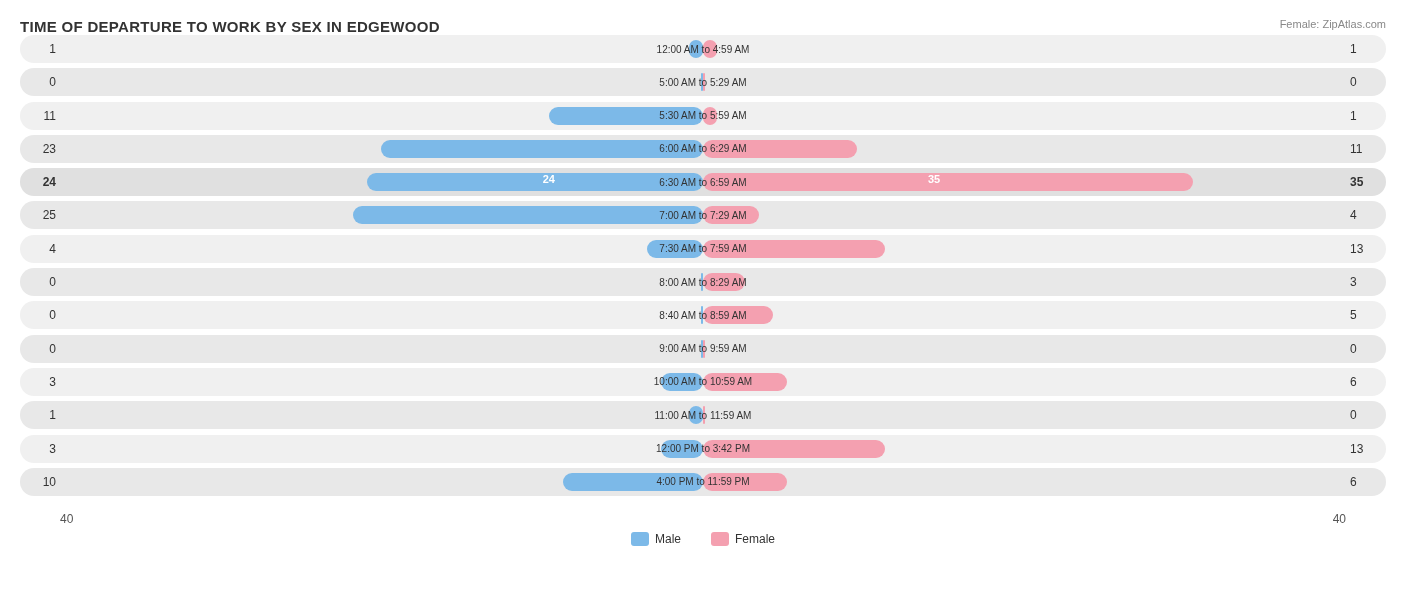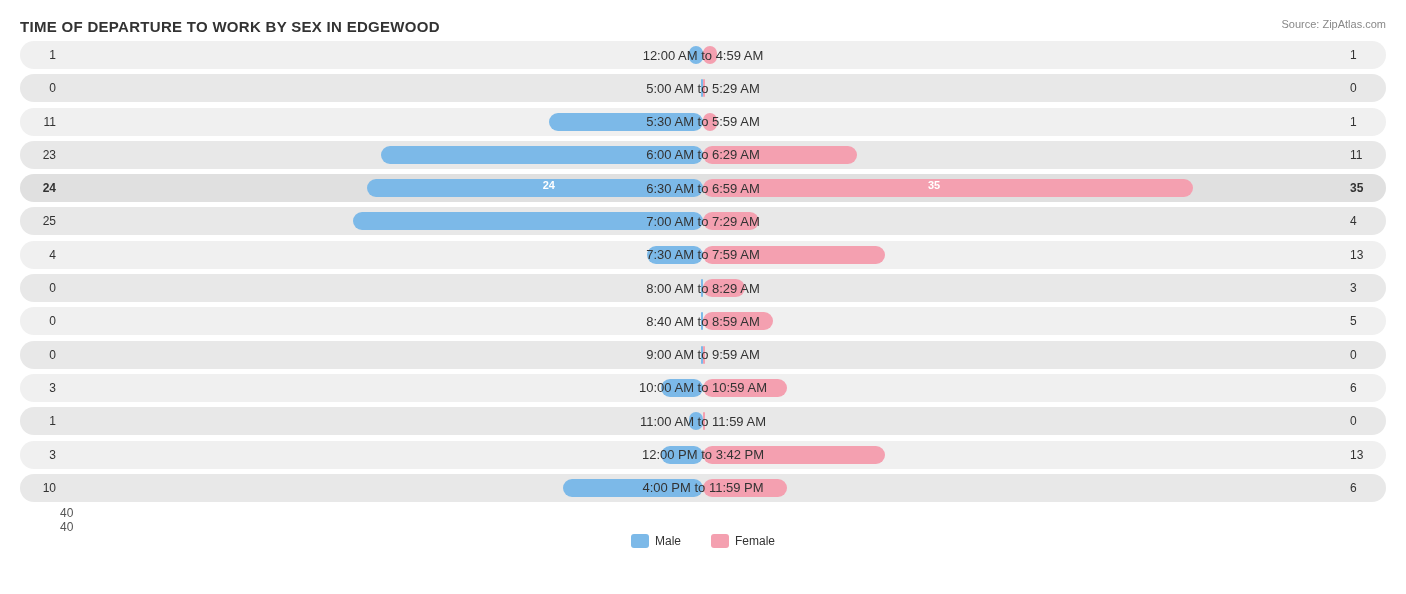--- a/index.html
+++ b/index.html
@@ -13,21 +13,20 @@
     .chart-container {
       width: 1406px;
       height: 594px;
       padding: 18px 20px 50px 20px;
       position: relative;
     }
     .chart-title {
       font-size: 15px;
       font-weight: bold;
       color: #333;
-      margin-bottom: 6px;
       text-transform: uppercase;
       letter-spacing: 0.3px;
     }
     .source-text {
       position: absolute;
       top: 18px;
       right: 20px;
       font-size: 11px;
       color: #888;
     }
@@ -74,21 +73,21 @@
     .bars-center {
       flex: 1;
       display: flex;
       align-items: center;
       justify-content: center;
       position: relative;
       z-index: 2;
       height: 100%;
     }
     .label-center {
-      font-size: 13px;
+      font-size: 10px;
       color: #333;
       white-space: nowrap;
       position: absolute;
       left: 50%;
       transform: translateX(-50%);
       z-index: 3;
     }
     .bar-left-wrap {
       position: absolute;
       right: 50%;
@@ -125,32 +124,32 @@
       font-size: 12px;
       color: #333;
       position: relative;
       z-index: 2;
       padding-left: 4px;
       flex-shrink: 0;
     }
     .axis-bottom {
       display: flex;
       justify-content: space-between;
-      margin-top: 4px;
+      margin-top: 16px;
       padding: 0 40px;
-      flex-direction: column;
     }
     .axis-val {
       font-size: 12px;
       color: #555;
     }
     .legend {
       display: flex;
       justify-content: center;
       gap: 30px;
+      margin-top: 6px;
     }
     .legend-item {
       display: flex;
       align-items: center;
       gap: 6px;
       font-size: 12px;
       color: #333;
     }
     .legend-box {
       width: 18px;
@@ -170,21 +169,21 @@
       font-weight: bold;
       position: absolute;
       z-index: 4;
     }
   </style>
 </head>
 <body>
 
 <div class="chart-container">
   <div class="chart-title">TIME OF DEPARTURE TO WORK BY SEX IN EDGEWOOD</div>
-  <div class="source-text">Source: ZipAtlas.com</div>
+  <div class="source-text">Female: ZipAtlas.com</div>
 
   <div class="chart-area">
     <div class="rows-container" id="rows-container">
     <div class="row">
           <div class="row-bg"></div>
           <div class="left-val">1</div>
           <div class="bars-center">
             <div class="bar-left-wrap">
               <div class="bar-blue" style="width: 14px;"></div>
             </div>

